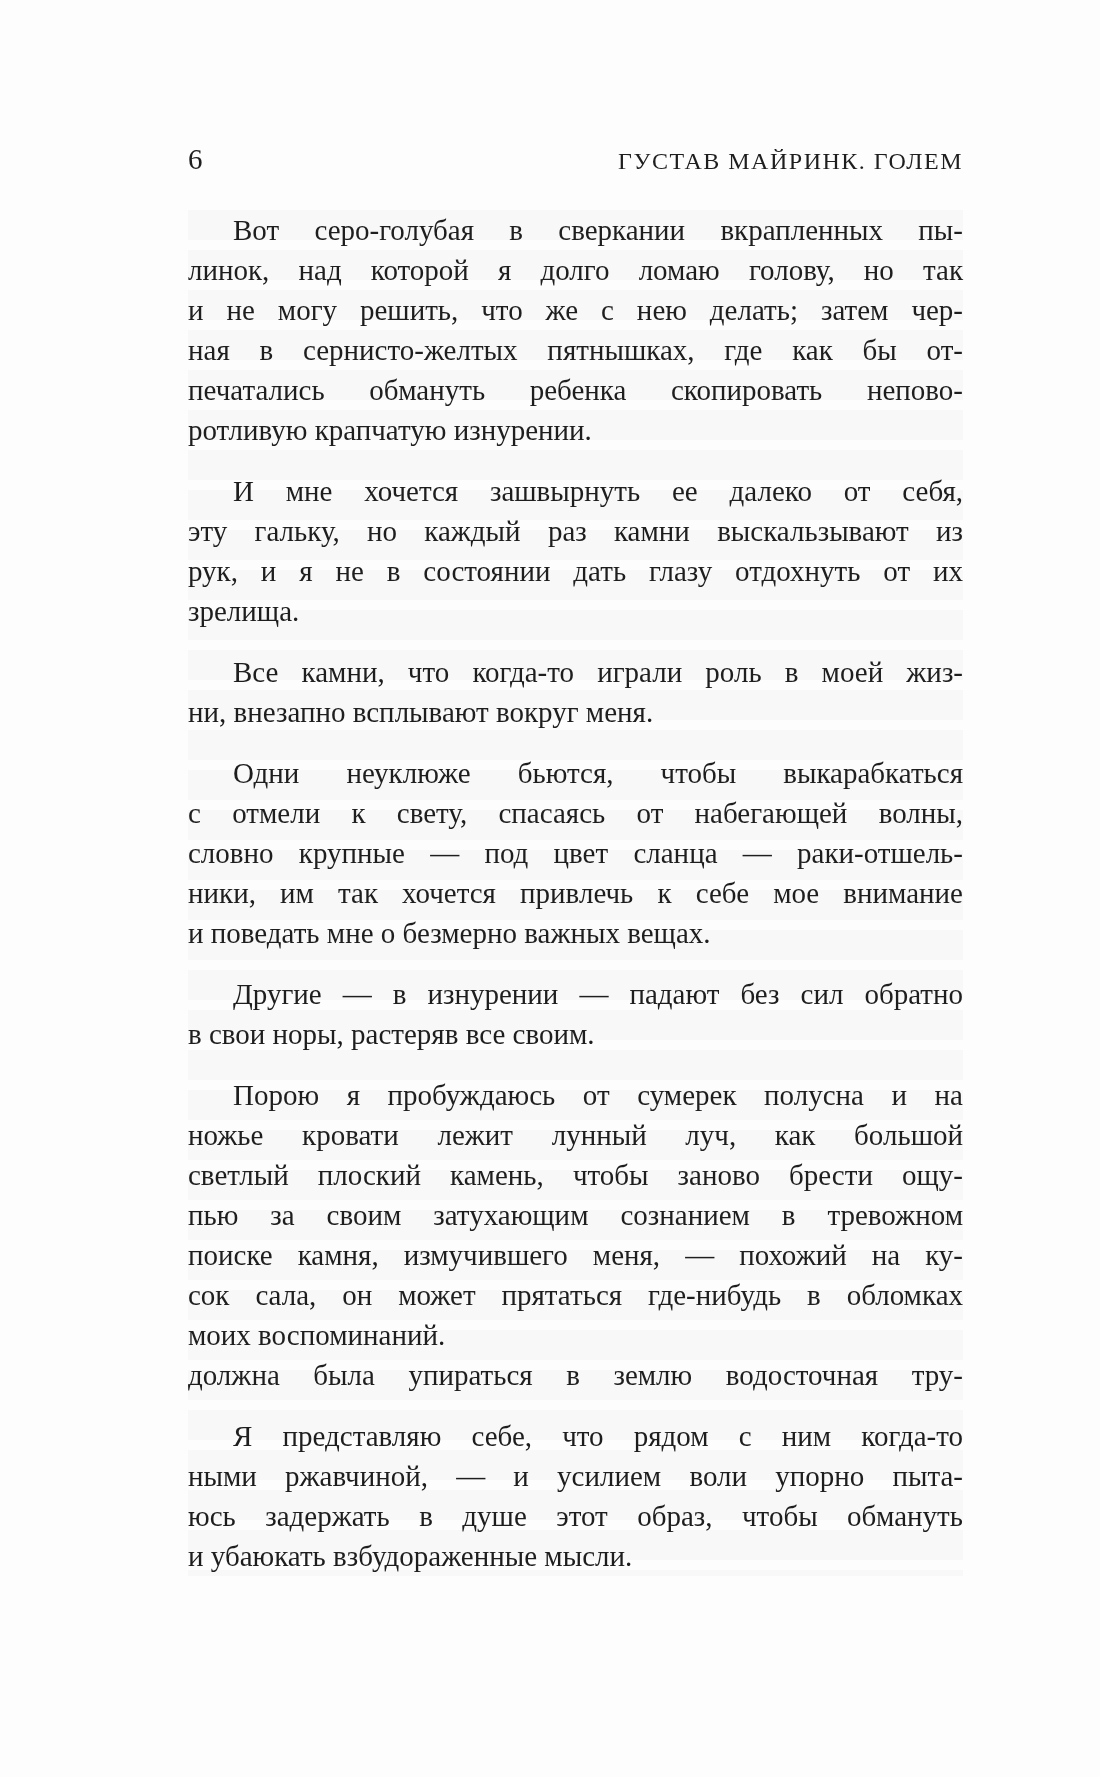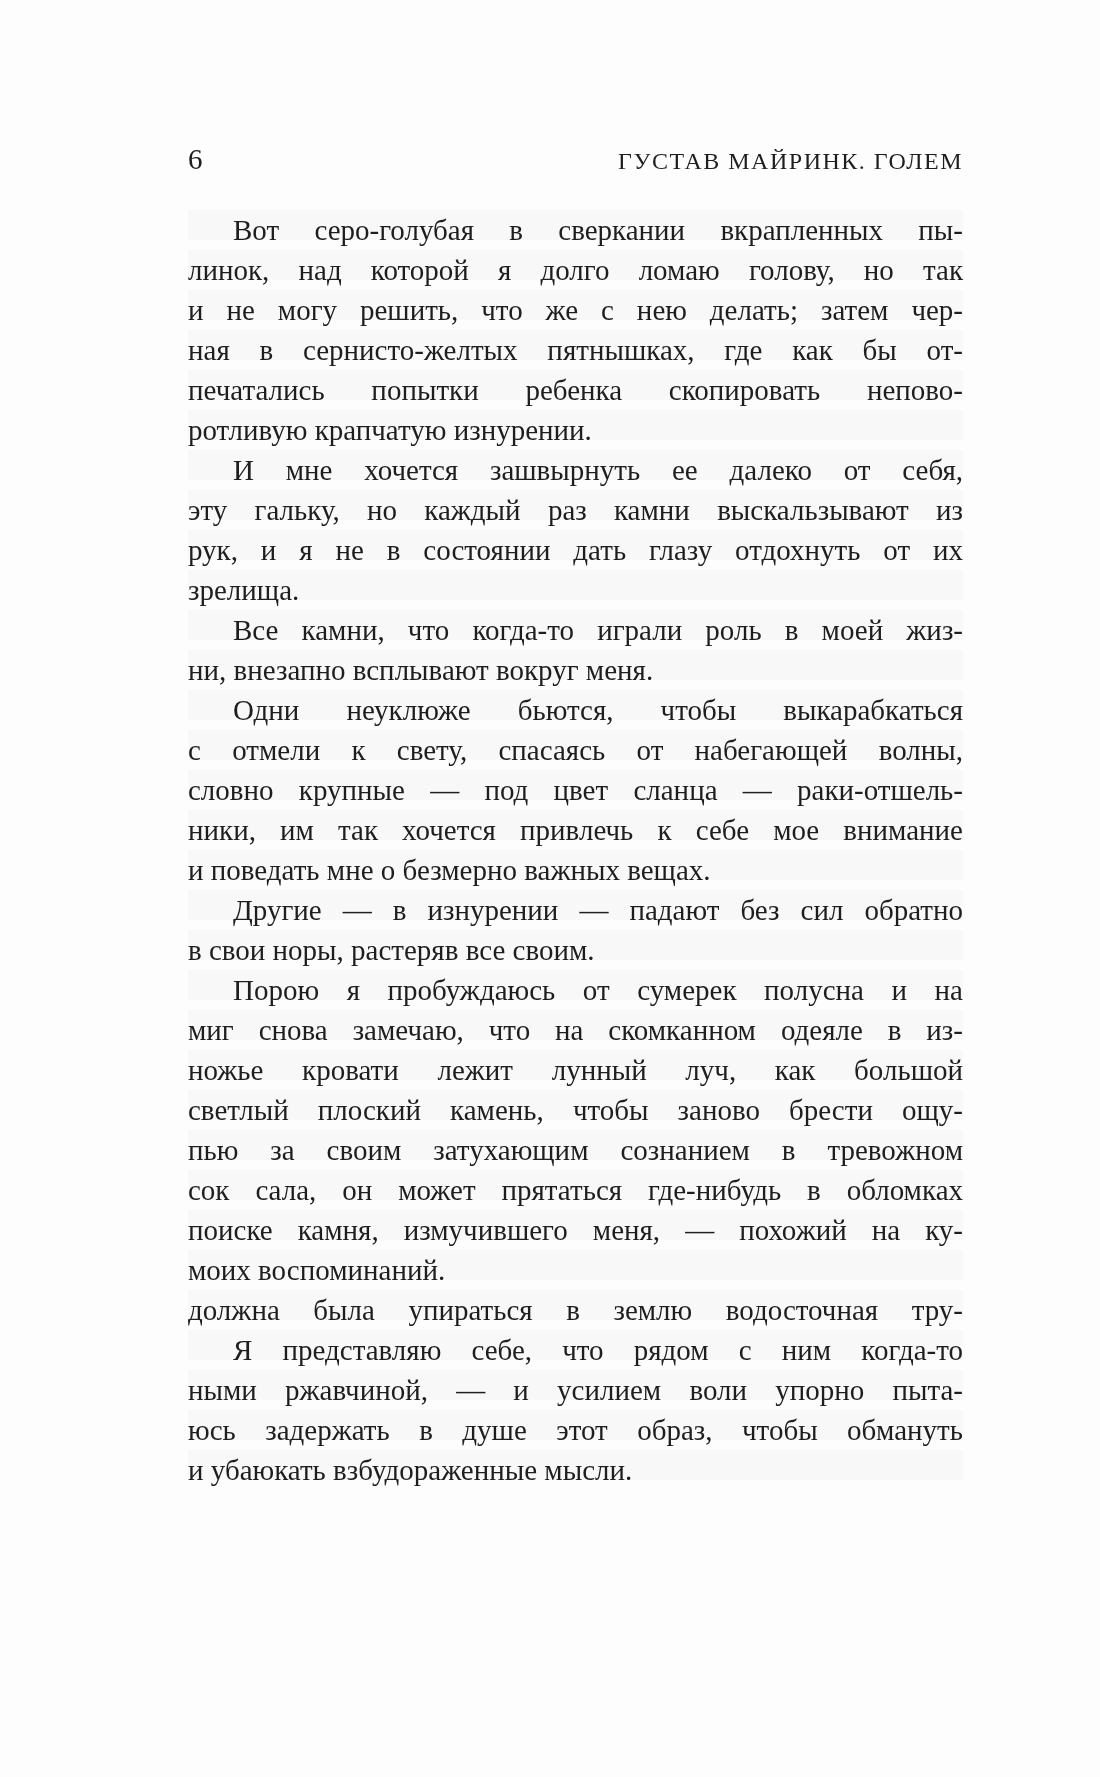--- a/index.html
+++ b/index.html
@@ -55,20 +55,21 @@
   .line {
     font-size: 29px;
     line-height: 40px;
     height: 40px;
     text-align: justify;
     text-align-last: justify;
     white-space: nowrap;
   }
   .line.first {
     text-indent: 45px;
+    margin-top: 21px;
   }
   .line.last {
     text-align-last: left;
     white-space: normal;
   }
 </style>
 </head>
 <body>
 
 <div class="page">
@@ -76,21 +77,21 @@
     <div class="running-head">
       <span class="page-number">6</span>
       <span class="running-title">ГУСТАВ МАЙРИНК. ГОЛЕМ</span>
     </div>
     <div class="text-block">
         <div class="paragraph">
           <div class="line first">Вот серо-голубая в сверкании вкрапленных пы-</div>
           <div class="line">линок, над которой я долго ломаю голову, но так</div>
           <div class="line">и не могу решить, что же с нею делать; затем чер-</div>
           <div class="line">ная в сернисто-желтых пятнышках, где как бы от-</div>
-          <div class="line">печатались попытки ребенка скопировать непово-</div>
+          <div class="line">печатались обмануть ребенка скопировать непово-</div>
           <div class="line last">ротливую крапчатую изнурении.</div>
         </div>
         <div class="paragraph">
           <div class="line first">И мне хочется зашвырнуть ее далеко от себя,</div>
           <div class="line">эту гальку, но каждый раз камни выскальзывают из</div>
           <div class="line">рук, и я не в состоянии дать глазу отдохнуть от их</div>
           <div class="line last">зрелища.</div>
         </div>
         <div class="paragraph">
           <div class="line first">Все камни, что когда-то играли роль в моей жиз-</div>
@@ -102,26 +103,25 @@
           <div class="line">словно крупные — под цвет сланца — раки-отшель-</div>
           <div class="line">ники, им так хочется привлечь к себе мое внимание</div>
           <div class="line last">и поведать мне о безмерно важных вещах.</div>
         </div>
         <div class="paragraph">
           <div class="line first">Другие — в изнурении — падают без сил обратно</div>
           <div class="line last">в свои норы, растеряв все своим.</div>
         </div>
         <div class="paragraph">
           <div class="line first">Порою я пробуждаюсь от сумерек полусна и на</div>
-          <div class="line">миг снова замечаю, что на скомканном одеяле в из-</div>
           <div class="line">ножье кровати лежит лунный луч, как большой</div>
           <div class="line">светлый плоский камень, чтобы заново брести ощу-</div>
           <div class="line">пью за своим затухающим сознанием в тревожном</div>
+          <div class="line">поиске камня, измучившего меня, — похожий на ку-</div>
           <div class="line">сок сала, он может прятаться где-нибудь в обломках</div>
-          <div class="line">поиске камня, измучившего меня, — похожий на ку-</div>
           <div class="line last">моих воспоминаний.</div>
         </div>
         <div class="paragraph">
           <div class="line">должна была упираться в землю водосточная тру-</div>
           <div class="line first">Я представляю себе, что рядом с ним когда-то</div>
           <div class="line">ными ржавчиной, — и усилием воли упорно пыта-</div>
           <div class="line">юсь задержать в душе этот образ, чтобы обмануть</div>
           <div class="line last">и убаюкать взбудораженные мысли.</div>
         </div>
       </div>

